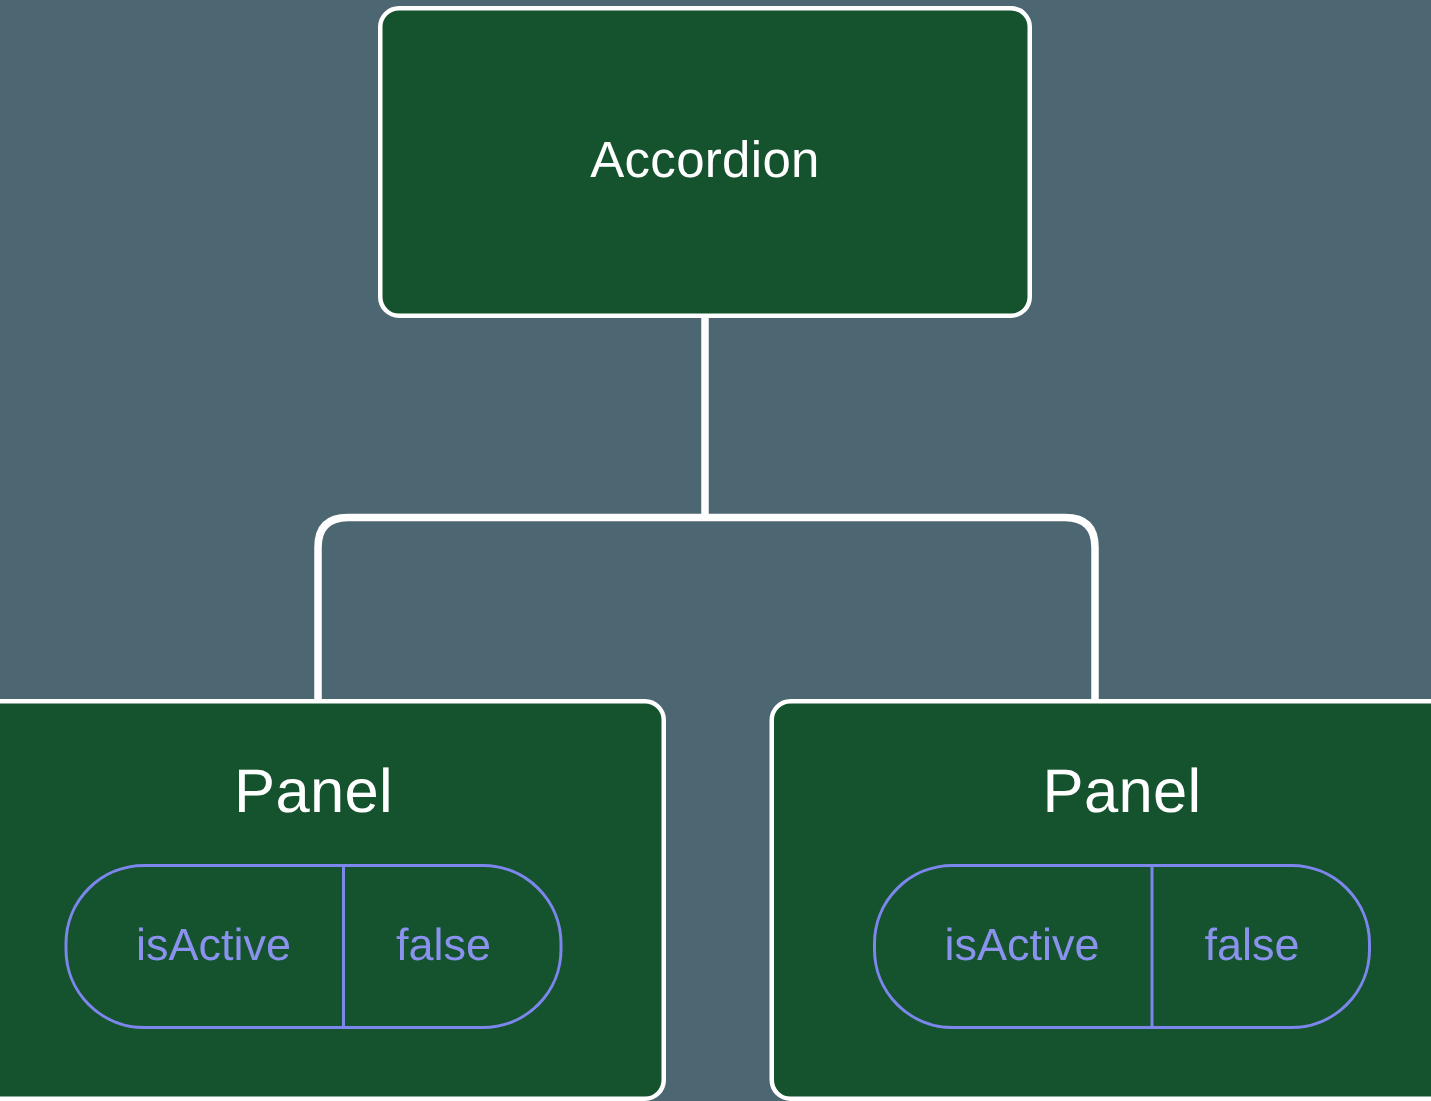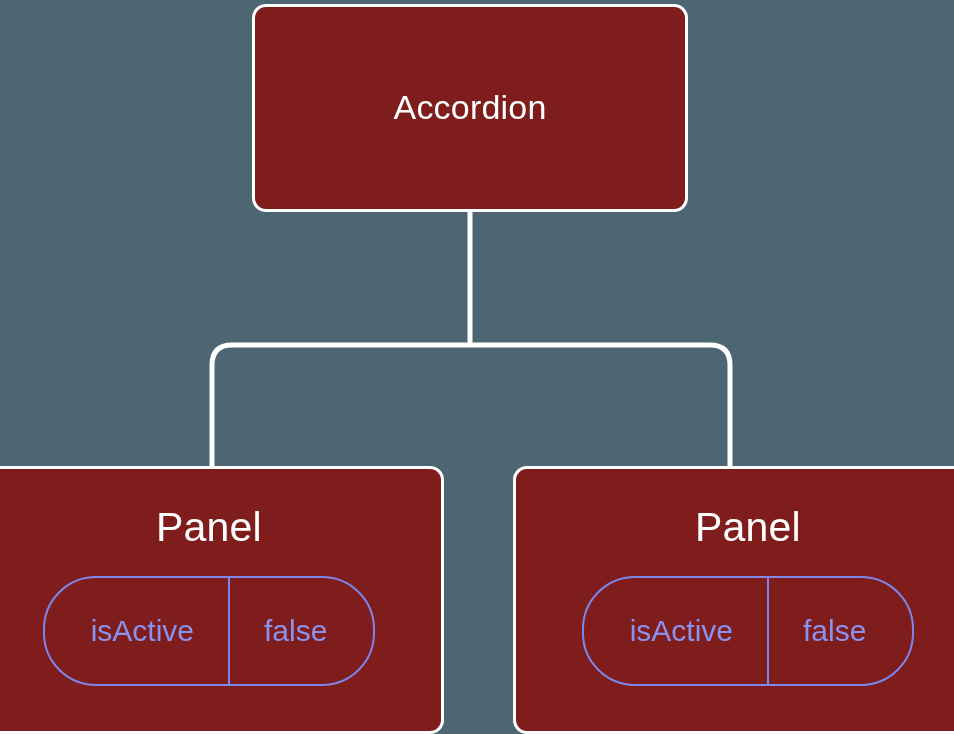--- a/index.html
+++ b/index.html
@@ -28,21 +28,21 @@
     top: 0;
     width: 954px;
     height: 734px;
     pointer-events: none;
   }
 
   
   .node {
     position: absolute;
     box-sizing: border-box;
-    background: #7f1d1d;
+    background: #14532d;
     border: 3px solid #ffffff;
     border-radius: 14px;
     display: flex;
     flex-direction: column;
     align-items: center;
   }
 
   .node-root {
     left: 252px;
     top: 4px;

